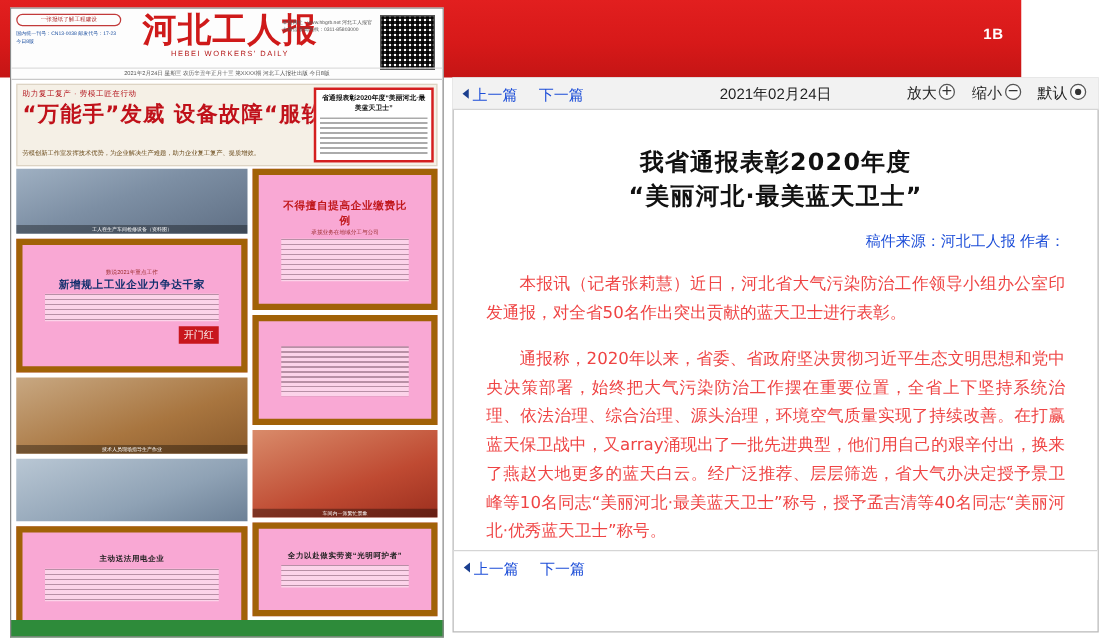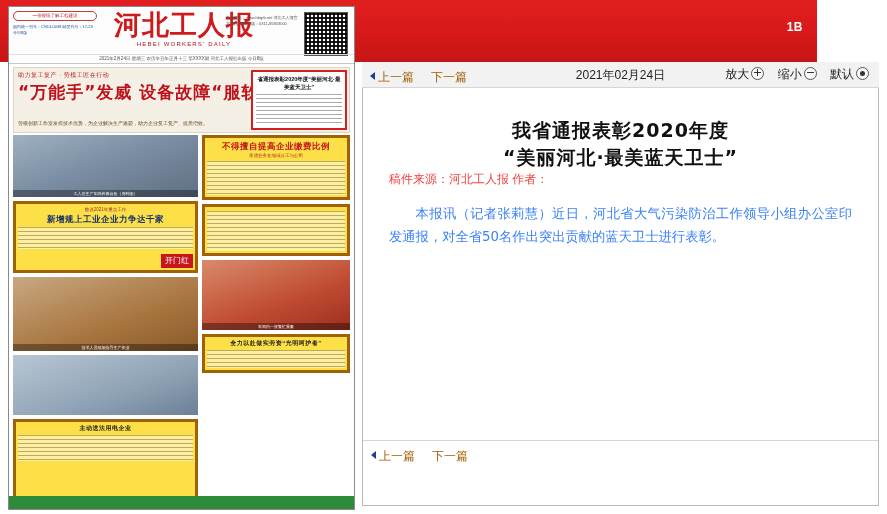--- a/index.html
+++ b/index.html
@@ -183,23 +183,23 @@
   
   .cols {
     position: absolute;
     left: 4px; right: 4px; top: 128px; bottom: 4px;
     display: flex;
     gap: 4px;
   }
   .col { flex: 1; display: flex; flex-direction: column; gap: 4px; }
   .col-wide { flex: 1.25; }
   .art {
-    border: 3px solid #a16207;
-    background: #fde047;
-    padding: 2px;
+    border: 5px solid #a16207;
+    background: #f9a8d4;
+    padding: 18px;
     box-sizing: border-box;
   }
   .art .hd {
     font-size: 8.5px;
     font-weight: bold;
     color: #13306e;
     line-height: 12px;
     text-align: center;
     letter-spacing: .5px;
   }
@@ -253,21 +253,21 @@
   }
   #toolbar {
     position: absolute;
     left: 362px; top: 62px;
     width: 517px; height: 26px;
     background: #f2f2f2;
     border-bottom: 1px solid #d5d5d5;
     box-sizing: border-box;
   }
   .nav-link {
-    color: #a16207;
+    color: #1d4ed8;
     font-size: 12px;
     text-decoration: none;
     cursor: pointer;
   }
   .tri {
     display: inline-block;
     width: 0; height: 0;
     border-top: 4px solid transparent;
     border-bottom: 4px solid transparent;
     border-right: 5px solid #1b3f8f;
@@ -330,29 +330,30 @@
     font-family: "DejaVu Sans", sans-serif;
     font-size: 19px;
     font-weight: bold;
     text-align: center;
     color: #111;
     line-height: 27px;
     letter-spacing: 1px;
   }
   #article h1 .l2 { display: block; }
   .source {
-    text-align: left;
+    margin-top: 14px;
+    text-align: right;
     font-size: 12px;
-    color: #ef4444;
+    color: #1d4ed8;
   }
   #article p {
     margin: 14px 0 0 0;
     font-size: 13.3px;
     line-height: 23px;
-    color: #3b82f6;
+    color: #ef4444;
     text-align: justify;
     text-indent: 2em;
     font-family: "DejaVu Sans", sans-serif;
   }
   #bottom-nav {
     position: absolute;
     left: 363px; top: 440px;
     width: 515px; height: 24px;
     border-top: 1px solid #d5d5d5;
     padding: 5px 0 0 8px;
@@ -467,20 +468,21 @@
   </div>
 </div>
 
 <div id="article">
   <h1>
     <span>我省通报表彰2020年度</span>
     <span class="l2">“美丽河北·最美蓝天卫士”</span>
   </h1>
   <div class="source">稿件来源：河北工人报  作者：</div>
   <p>本报讯（记者张莉慧）近日，河北省大气污染防治工作领导小组办公室印发通报，对全省50名作出突出贡献的蓝天卫士进行表彰。</p>
+  <p>通报称，2020年以来，省委、省政府坚决贯彻习近平生态文明思想和党中央决策部署，始终把大气污染防治工作摆在重要位置，全省上下坚持系统治理、依法治理、综合治理、源头治理，环境空气质量实现了持续改善。在打赢蓝天保卫战中，又array涌现出了一批先进典型，他们用自己的艰辛付出，换来了燕赵大地更多的蓝天白云。经广泛推荐、层层筛选，省大气办决定授予景卫峰等10名同志“美丽河北·最美蓝天卫士”称号，授予孟吉清等40名同志“美丽河北·优秀蓝天卫士”称号。</p>
 
 </div>
 
 <div id="bottom-nav">
   <span class="tri"></span><a class="nav-link">上一篇</a>
   <span style="display:inline-block;width:8px"></span>
   <a class="nav-link">下一篇</a>
 </div>
 
 </body></html>

